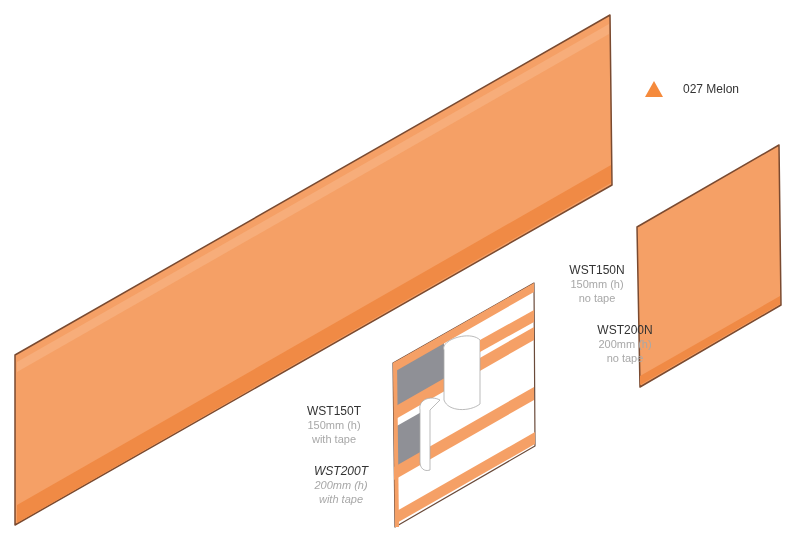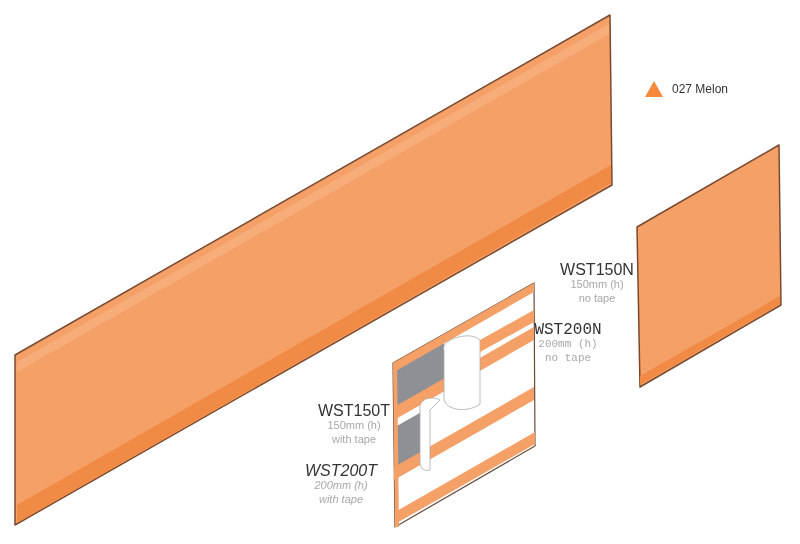--- a/index.html
+++ b/index.html
@@ -1,21 +1,21 @@
 <!DOCTYPE html>
 <html><head>
 <meta charset="utf-8">
 <style>
   html,body{margin:0;padding:0;background:#ffffff;}
   .stage{position:relative;width:800px;height:544px;overflow:hidden;background:#fff;font-family:"Liberation Sans",sans-serif;}
   svg{position:absolute;left:0;top:0;}
-  .legend{position:absolute;left:644px;top:80px;display:flex;align-items:center;gap:8px;}
+  .legend{position:absolute;left:644px;top:80px;display:flex;align-items:center;gap:19px;}
   .legend-text{font-size:12px;color:#333;}
   .lbl{position:absolute;text-align:center;font-size:11px;line-height:14px;width:80px;}
-  .lbl .code{color:#333;font-size:16px;}
+  .lbl .code{color:#333;font-size:12px;}
   .lbl .sub{color:#a8a8a8;}
 </style>
 </head>
 <body>
 
 <div class="stage">
   <svg width="800" height="544" viewBox="0 0 800 544">
 
     <g>
       <polygon points="15,355 610,15 612,185 15,525" fill="#f5a066" stroke="#7a4a30" stroke-width="1.5" stroke-linejoin="round"></polygon>
@@ -51,26 +51,26 @@
       <polygon points="10,1 19,17 1,17" fill="#f58a3c"></polygon>
     </svg>
     <span class="legend-text">027 Melon</span>
   </div>
 
   <div class="lbl" style="left:557px;top:263px;">
     <div class="code">WST150N</div>
     <div class="sub">150mm (h)</div>
     <div class="sub">no tape</div>
   </div>
-  <div class="lbl" style="left:528px;top:323px;font-family:Liberation Mono, monospace;">
+  <div class="lbl" style="left:585px;top:323px;">
     <div class="code">WST200N</div>
     <div class="sub">200mm (h)</div>
     <div class="sub">no tape</div>
   </div>
-  <div class="lbl" style="left:314px;top:404px;">
+  <div class="lbl" style="left:294px;top:404px;">
     <div class="code">WST150T</div>
     <div class="sub">150mm (h)</div>
     <div class="sub">with tape</div>
   </div>
   <div class="lbl" style="left:301px;top:464px;font-style:italic;">
     <div class="code">WST200T</div>
     <div class="sub">200mm (h)</div>
     <div class="sub">with tape</div>
   </div>
 </div>

